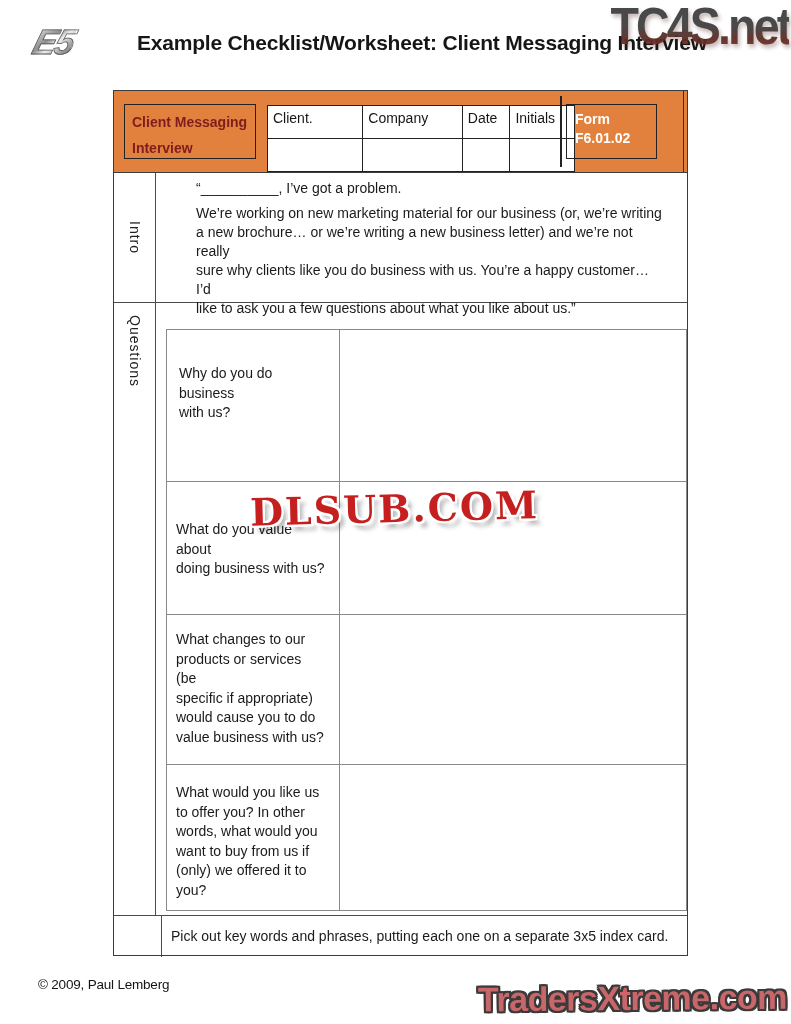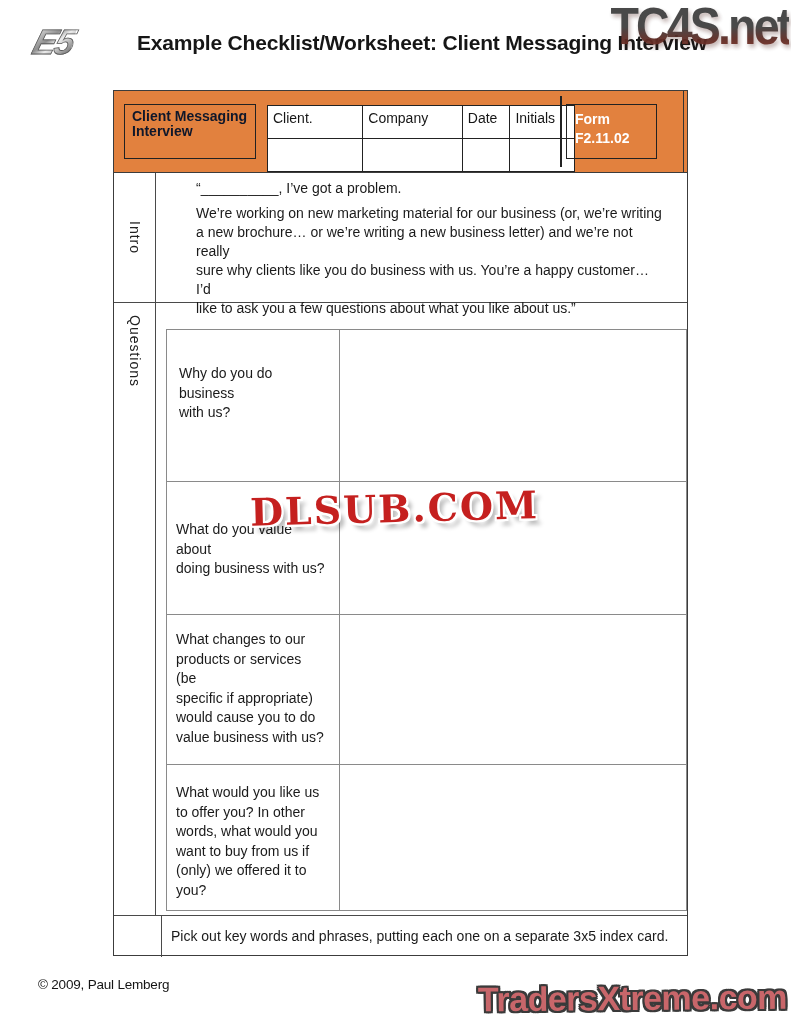--- a/index.html
+++ b/index.html
@@ -40,22 +40,22 @@
     border:1px solid #3c3c3c; background:#fff;
   }
 
   
   .band {
     position:absolute; left:0; top:0; width:100%; height:82px;
     background:var(--accent,#e2813e); border-bottom:1px solid #3c3c3c;
   }
   .band-title {
     position:absolute; left:10px; top:13px; width:132px; height:55px;
-    border:1px solid #222; color:#0f172a; font-weight:bold; font-size:14px;
-    line-height:15px; padding:4px 7px; white-space:pre-line;
+    border:1px solid #222; color:#7f1d1d; font-weight:bold; font-size:14px;
+    line-height:26px; padding:4px 7px; white-space:pre-line;
   }
   .band-table {
     position:absolute; left:153px; top:14px; width:308px;
     border-collapse:collapse; background:#fff;
   }
   .band-table td {
     border:1px solid #222; height:33px; vertical-align:top;
     font-size:14px; color:#161616; padding:4px 5px;
   }
   .band-table .c0 { width:90px; } .band-table .c1 { width:94px; }
@@ -173,21 +173,21 @@
         <tr>
           <td class="c0"></td>
           <td class="c1"></td>
           <td class="c2"></td>
           <td class="c3"></td>
         </tr>
       </tbody>
         </table>
       <div class="band-divider"></div>
       <div class="band-form-no">Form
-F2.11.02</div>
+F6.01.02</div>
       <div class="band-right-line"></div>
     </div>
 
     <div class="row row-intro">
       <div class="side">
         <span class="vtext">Intro</span>
       </div>
       <div class="intro-content">
         <p class="intro-line1">“__________,  I’ve got a problem.</p>
         <p class="intro-para">We’re working on new marketing material for our business (or, we’re writing

